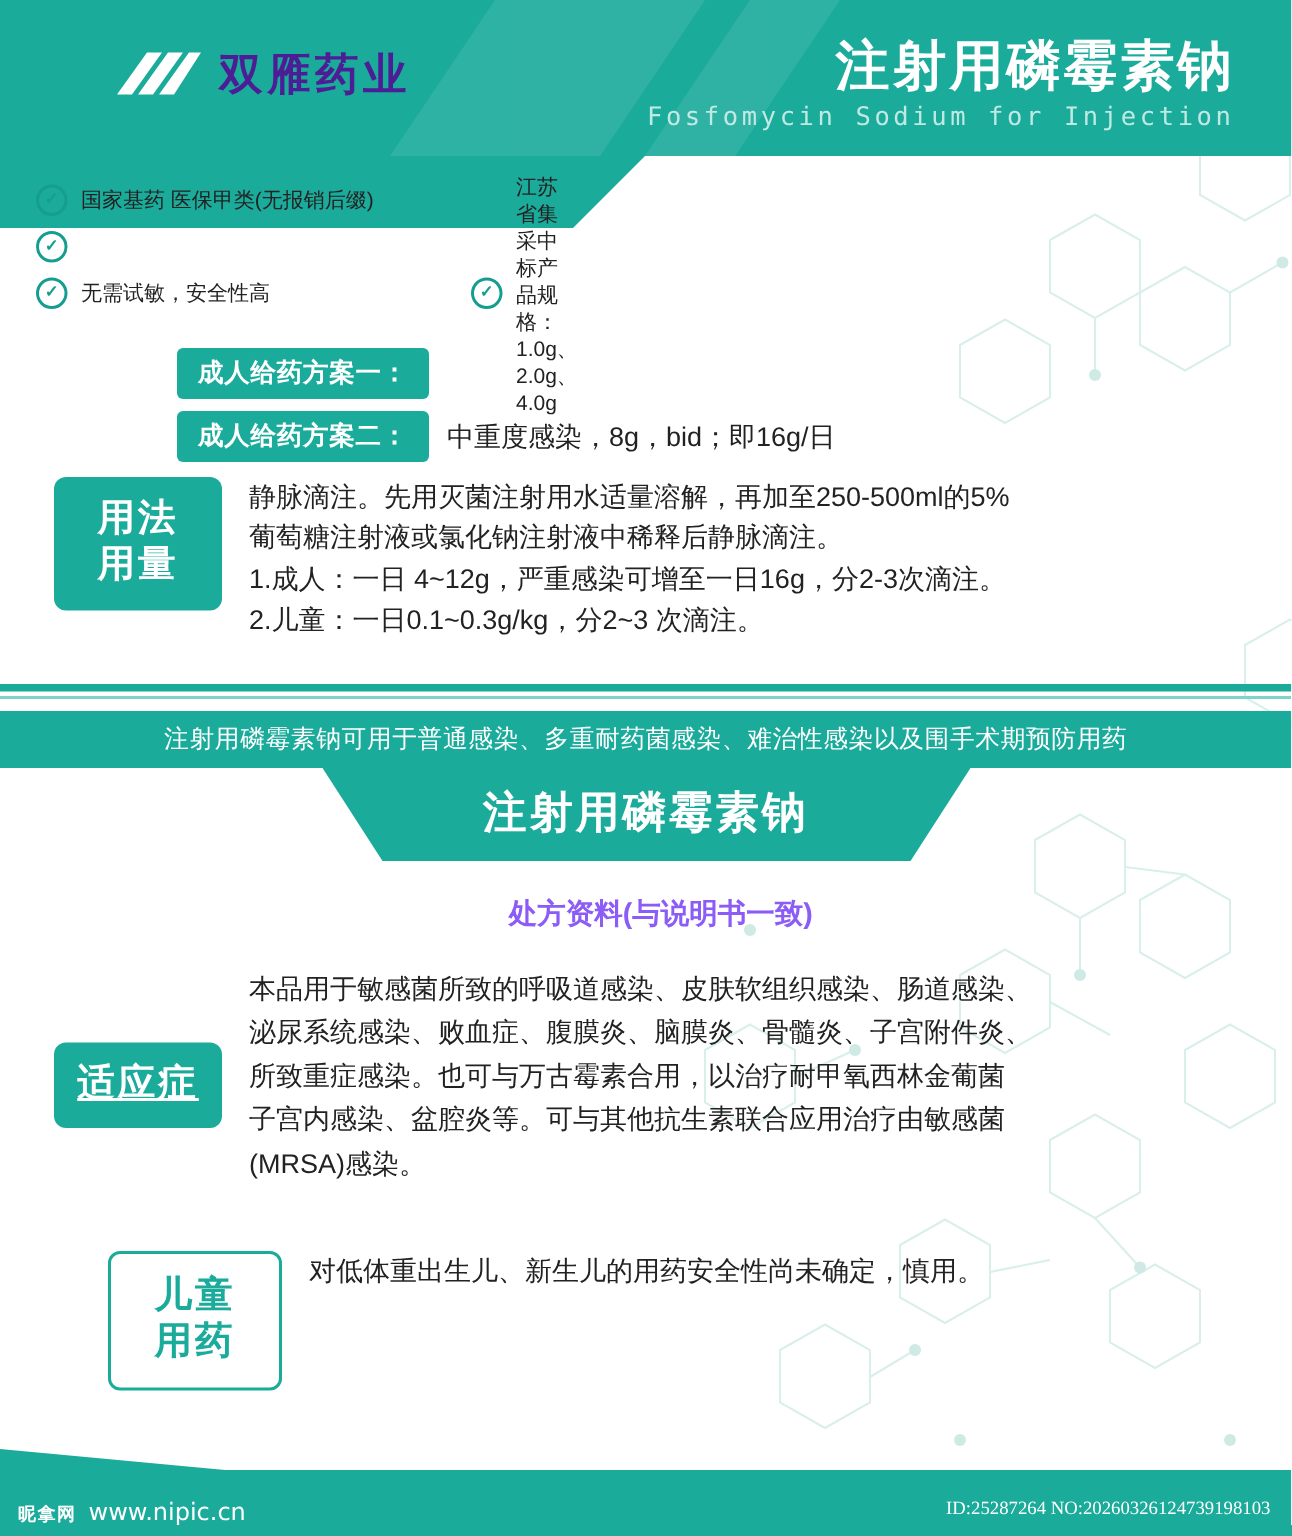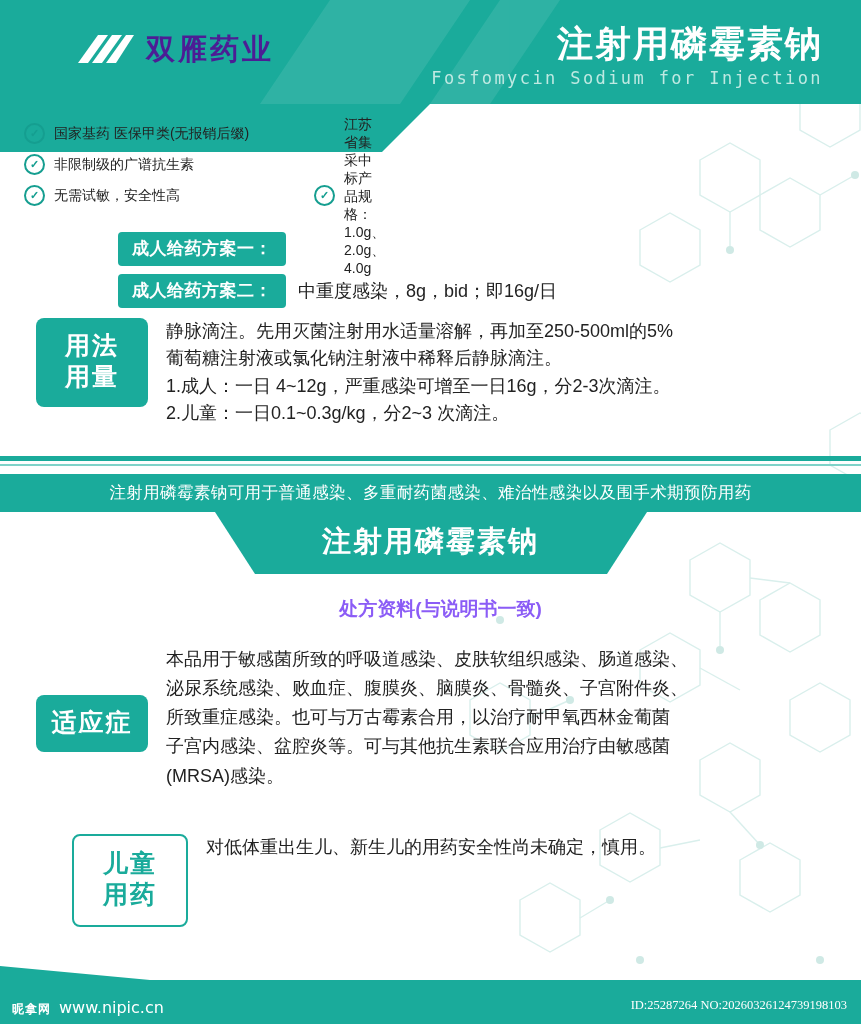--- a/index.html
+++ b/index.html
@@ -260,20 +260,21 @@
   .indication {
     position: absolute;
     left: 36px;
     top: 645px;
     z-index: 3;
     display: flex;
     align-items: flex-start;
   }
   .indication .side-label {
     margin-top: 50px;
+    text-decoration: underline;
   }
   .indication-text {
     margin-left: 18px;
     font-size: 18px;
     color: #222222;
     line-height: 1.62;
     width: 690px;
   }
 
   
@@ -438,21 +439,20 @@
 
   <div class="angle-band"></div>
 
   <div class="bullets">
     <div class="bullet-row">
       <span class="check">✓</span>
       <span class="bullet-text">国家基药 医保甲类(无报销后缀)</span>
     </div>
     <div class="bullet-row">
       <span class="check">✓</span>
-      <span class="bullet-text">非限制级的广谱抗生素</span>
     </div>
     <div class="bullet-row">
       <span class="check">✓</span>
       <span class="bullet-text">无需试敏，安全性高</span>
     </div>
     <div class="bullet-row inline2">
       <span class="check">✓</span>
       <span class="bullet-text">江苏省集采中标产品规格：1.0g、2.0g、4.0g</span>
     </div>
   </div>

